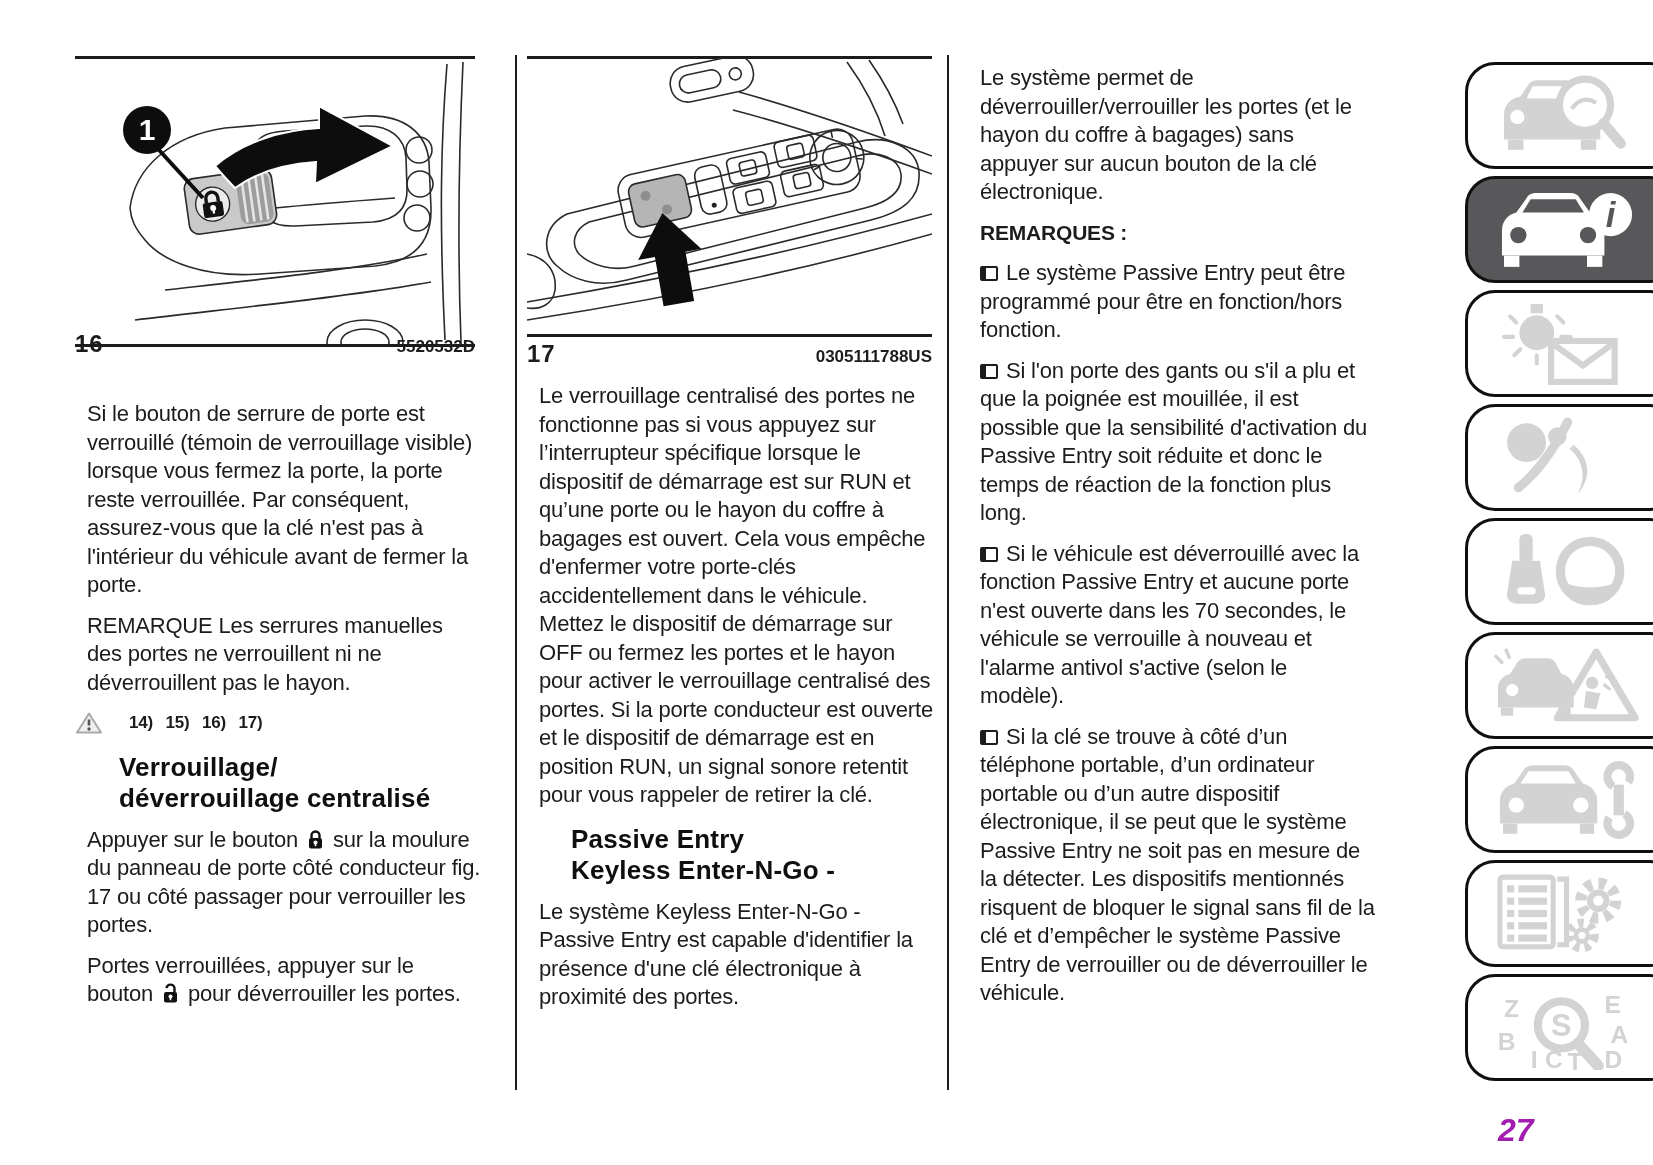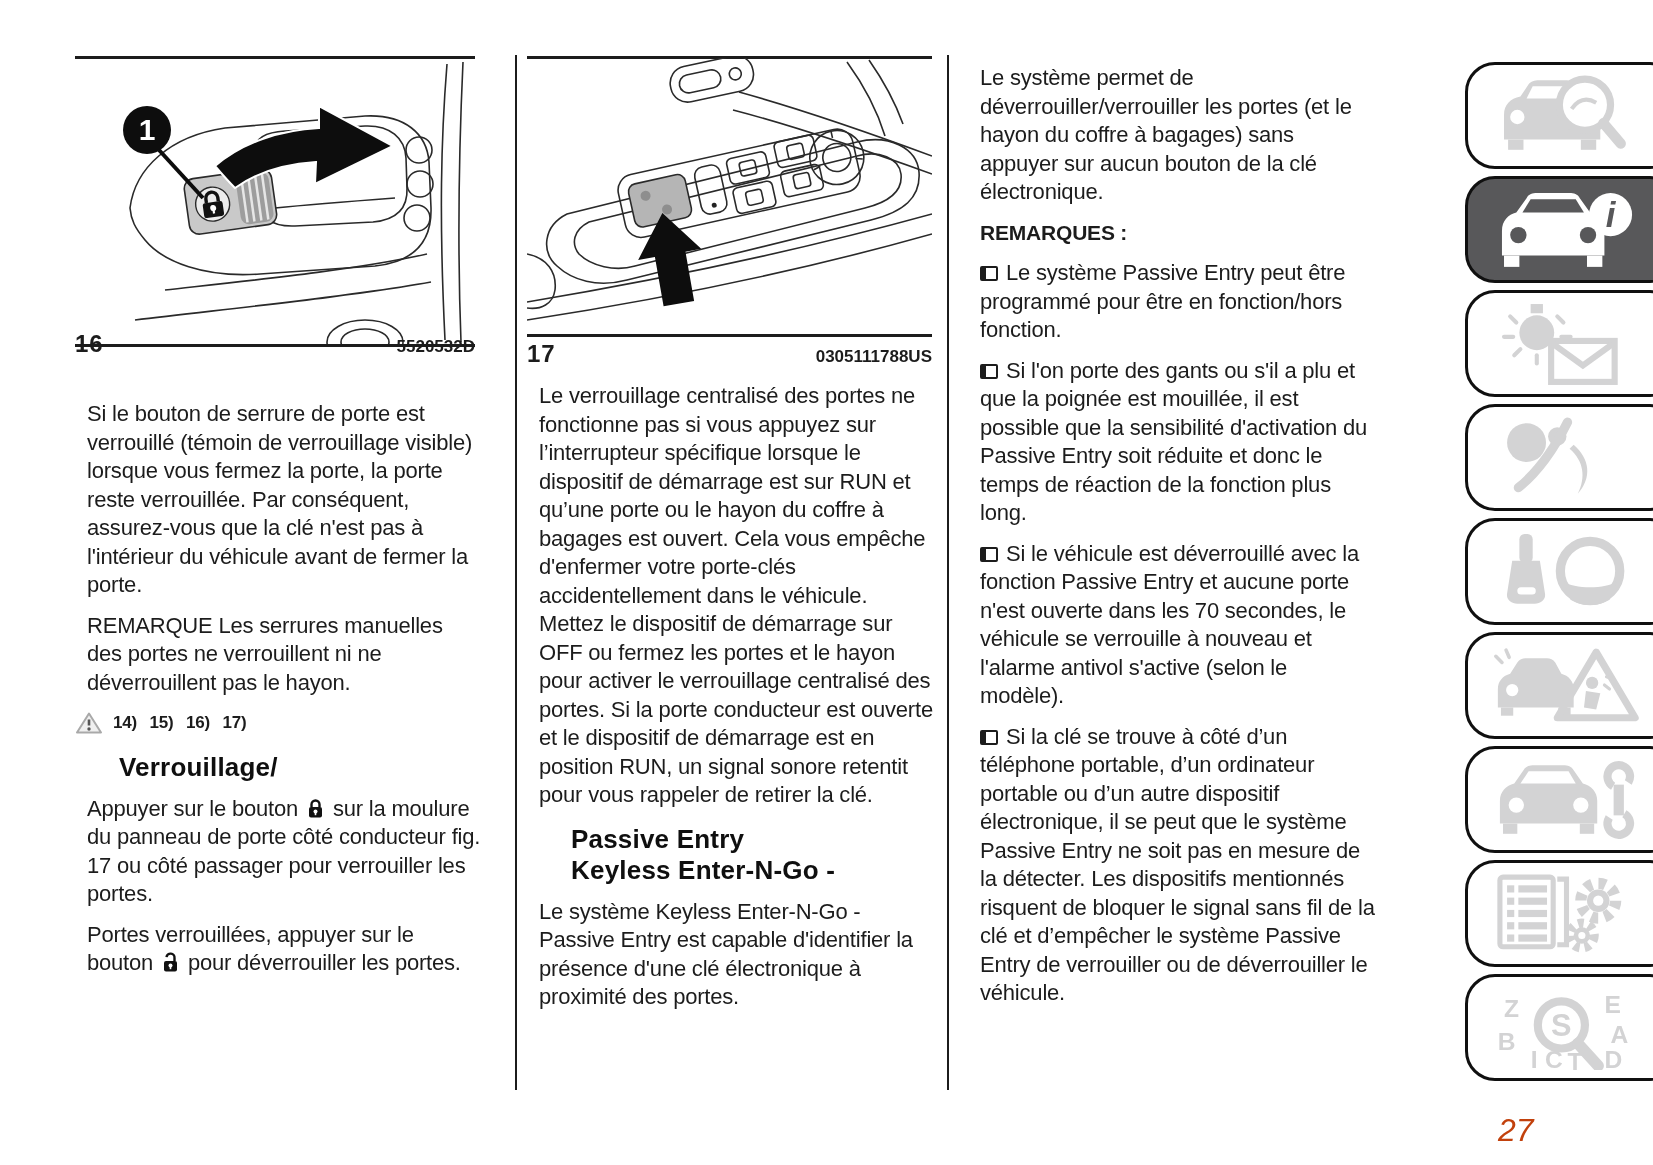--- a/index.html
+++ b/index.html
@@ -11,25 +11,25 @@
   .h2 span{display:block;margin-left:44px;}
   .remarks-h{font-weight:bold;font-size:21px;margin-top:8px;}
   .bullet{margin:0;}
   .sq{display:inline-block;width:10px;height:11px;border:2.5px solid #1c1c1c;border-left-width:6px;
       border-radius:2px;margin-right:8px;position:relative;top:1px;}
   .vsep{position:absolute;top:55px;width:2px;height:1035px;background:#1c1c1c;}
   .fig-rule{position:absolute;height:2.5px;background:#1c1c1c;}
   .fig-cap{position:absolute;display:flex;justify-content:space-between;align-items:baseline;}
   .fig-num{font-size:24px;font-weight:bold;letter-spacing:1px;}
   .fig-code{font-size:17px;font-weight:bold;}
-  .warnrow{display:flex;align-items:center;gap:10px;margin:10px 0 2px 0;font-size:17px;font-weight:bold;word-spacing:8px;}
+  .warnrow{display:flex;align-items:center;gap:26px;margin:10px 0 2px 0;font-size:17px;font-weight:bold;word-spacing:8px;}
   .tile{position:absolute;left:1465px;width:215px;height:107px;border:3px solid #101010;border-radius:30px;
         background:#fff;display:flex;align-items:center;padding-left:16px;box-sizing:border-box;}
   .tile.active{background:#58585a;}
-  .pagenum{position:absolute;left:1498px;top:1112px;font-size:32px;font-weight:normal;font-style:italic;color:#c2410c;}
+  .pagenum{position:absolute;left:1498px;top:1112px;font-size:32px;font-weight:bold;font-style:italic;color:#a21caf;}
   .lockicon{vertical-align:-3px;margin:0 3px;}
   svg text{font-family:"Liberation Sans",sans-serif;}
 </style>
 </head>
 <body>
 
 <div id="page">
 
   <div class="fig-rule" style="left:75px;top:56px;width:400px;"></div>
   <svg style="position:absolute;left:75px;top:58px;" width="400" height="286" viewBox="0 0 400 286">
@@ -131,20 +131,21 @@
     <div class="warnrow">
       <svg width="28" height="24" viewBox="0 0 28 24">
         <path d="M14,2.5 L26,21.5 H2 Z" fill="#f0f0f0" stroke="#a9a9a9" stroke-width="2" stroke-linejoin="round"></path>
         <line x1="14" y1="8.5" x2="14" y2="14.5" stroke="#555" stroke-width="2.6"></line>
         <circle cx="14" cy="18" r="1.7" fill="#555"></circle>
       </svg>
       <span>14) 15) 16) 17)</span>
     </div>
     <div class="h2">
       <span>Verrouillage/</span>
+      <span>déverrouillage centralisé</span>
     </div>
     <p><span>Appuyer sur le bouton</span>
       <svg class="lockicon" width="17" height="21" viewBox="0 0 17 21">
         <path d="M4.5,9 V6.5 a4,4 0 0 1 8,0 V9" stroke="#111" stroke-width="2.4" fill="none"></path>
         <rect x="2" y="9" width="13" height="10.5" rx="2" fill="#111"></rect>
         <circle cx="8.5" cy="13.5" r="2" fill="#fff"></circle>
           <rect x="7.7" y="14" width="1.6" height="3.2" fill="#fff"></rect>
       </svg>
       <span>sur la moulure du panneau de porte côté conducteur fig. 17 ou côté passager pour verrouiller les portes.</span></p>
     <p><span>Portes verrouillées, appuyer sur le bouton</span>

